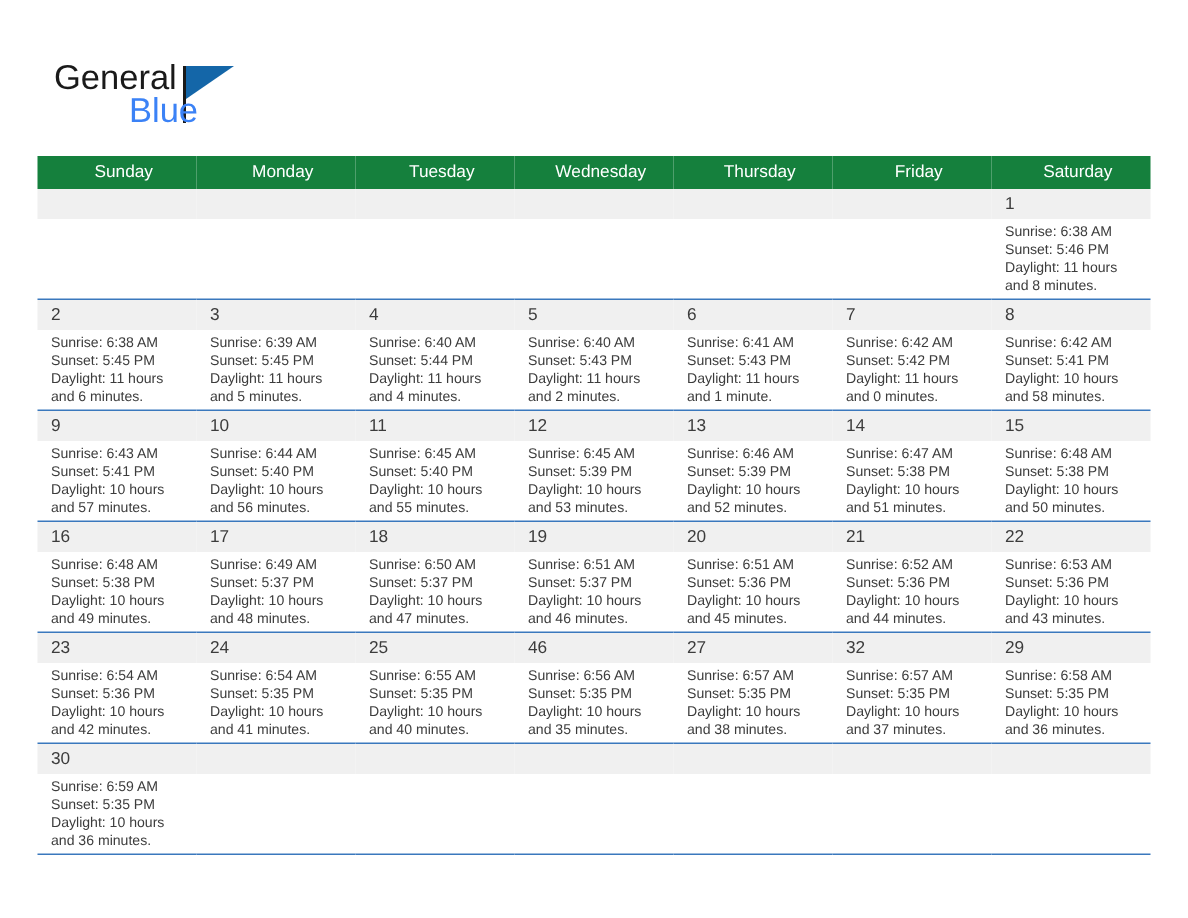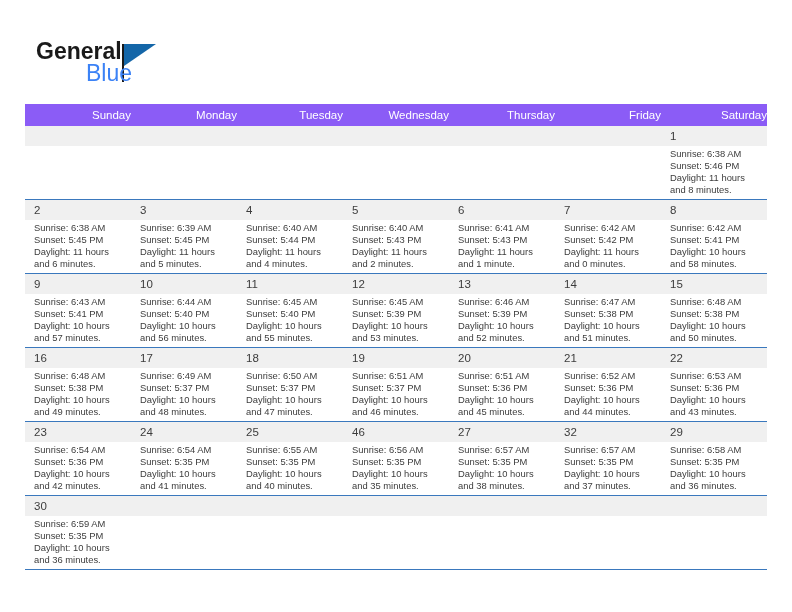--- a/index.html
+++ b/index.html
@@ -37,21 +37,20 @@
   }
   .logo-general {
     position: absolute;
     left: 0;
     top: 0;
     font-size: 23px;
     color: #1a1a1a;
     letter-spacing: 0px;
     line-height: 27px;
     font-family: "Liberation Sans", sans-serif;
-    font-weight: bold;
   }
   .logo-blue {
     position: absolute;
     left: 50px;
     top: 22px;
     font-size: 23px;
     color: #3b82f6;
     line-height: 27px;
     font-family: "Liberation Sans", sans-serif;
   }
@@ -98,25 +97,25 @@
   
   .calendar {
     position: absolute;
     left: 25px;
     top: 104px;
     width: 742px;
     border-collapse: collapse;
     table-layout: fixed;
   }
   .calendar th {
-    background: #8b5cf6;
+    background: #15803d;
     color: #ffffff;
     font-size: 11.5px;
     font-weight: normal;
-    text-align: right;
+    text-align: center;
     padding: 5px 0 5px 9px;
     height: 11px;
     font-family: "Liberation Sans", sans-serif;
   }
   .calendar td {
     vertical-align: top;
     padding: 0;
     border-bottom: 1px solid #3a78bd;
     height: 73px;
     background: #ffffff;

